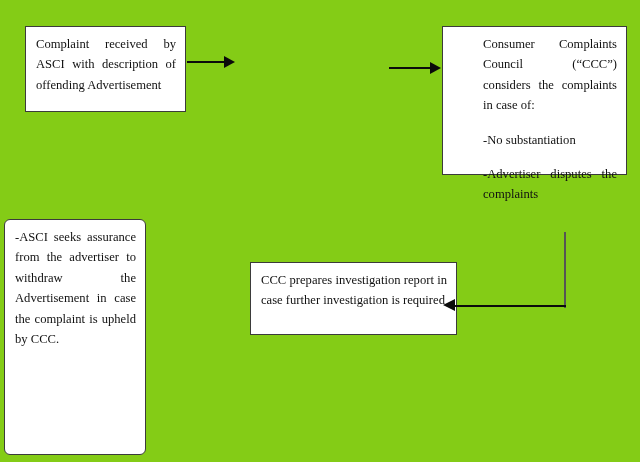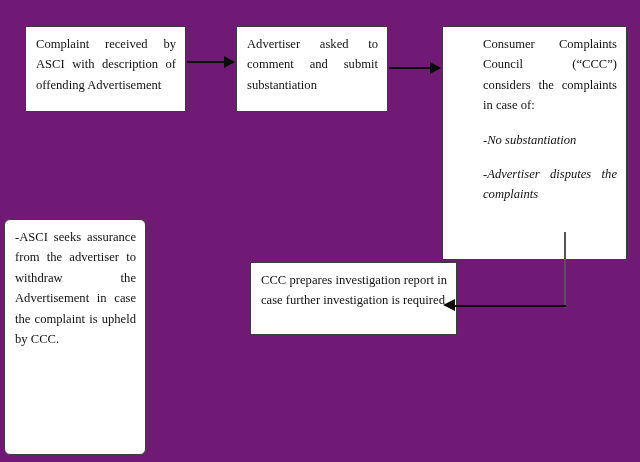--- a/index.html
+++ b/index.html
@@ -4,21 +4,21 @@
 <style>
   html, body {
     margin: 0;
     padding: 0;
     background: #ffffff;
   }
   #canvas {
     position: relative;
     width: 640px;
     height: 462px;
-    background: #701a75;
+    background: #84cc16;
     overflow: hidden;
     font-family: "Liberation Serif", "DejaVu Serif", serif;
     color: #111111;
   }
 
   .fc-box {
     position: absolute;
     box-sizing: border-box;
     border: 1.6px solid #3b3b3b;
     background: #ffffff;
@@ -30,35 +30,34 @@
     -webkit-hyphens: none;
     hyphens: none;
   }
   .fc-box p {
     margin: 0;
     text-align: justify;
     text-align-last: left;
   }
   .fc-box p + p {
     margin-top: 14px;
-    font-style: italic;
   }
 
   
   #box-complaint-received {
     left: 25px;  top: 26px;
     width: 161px; height: 86px;
   }
   #box-advertiser-asked {
     left: 236px; top: 26px;
     width: 152px; height: 86px;
   }
   #box-ccc-considers {
     left: 442px; top: 26px;
-    width: 185px; height: 234px; padding-left: 40px;
+    width: 185px; height: 149px; padding-left: 40px;
   }
   #box-ccc-prepares {
     left: 234px; top: 262px;
     width: 207px; height: 73px; margin-left: 16px;
   }
   #box-asci-assurance {
     left: 4px;   top: 219px;
     width: 142px; height: 236px; border-radius: 6px;
   }
 
@@ -98,23 +97,20 @@
 </style>
 </head>
 <body>
 
 <div id="canvas">
 
   <div class="fc-box" id="box-complaint-received">
     <p>Complaint received by ASCI with description of offending Advertisement</p>
   </div>
 
-  <div class="fc-box" id="box-advertiser-asked">
-    <p>Advertiser asked to comment and submit substantiation</p>
-  </div>
 
   <div class="fc-box" id="box-ccc-considers">
     <p>Consumer Complaints Council (“CCC”) considers the complaints in case of:</p>
     <p>-No substantiation</p>
     <p>-Advertiser disputes the complaints</p>
   </div>
 
   <div class="fc-box" id="box-ccc-prepares">
     <p>CCC prepares investigation report in case further investigation is required</p>
   </div>

